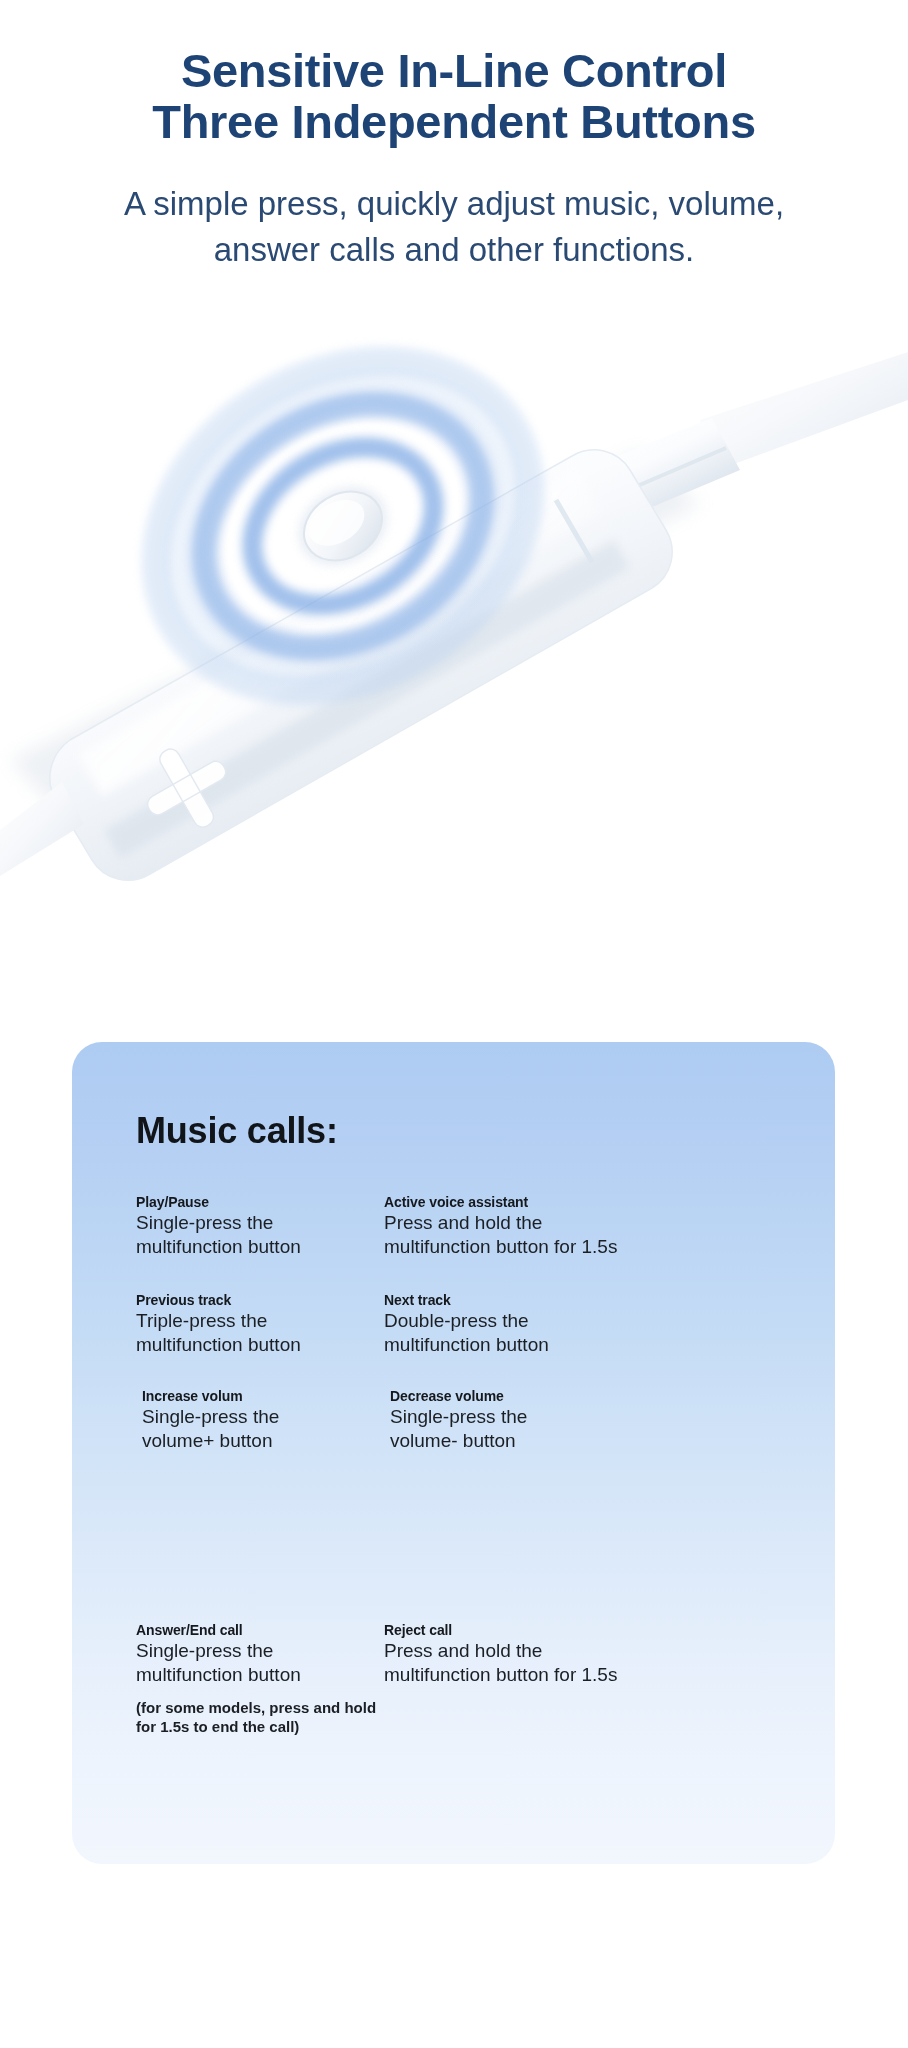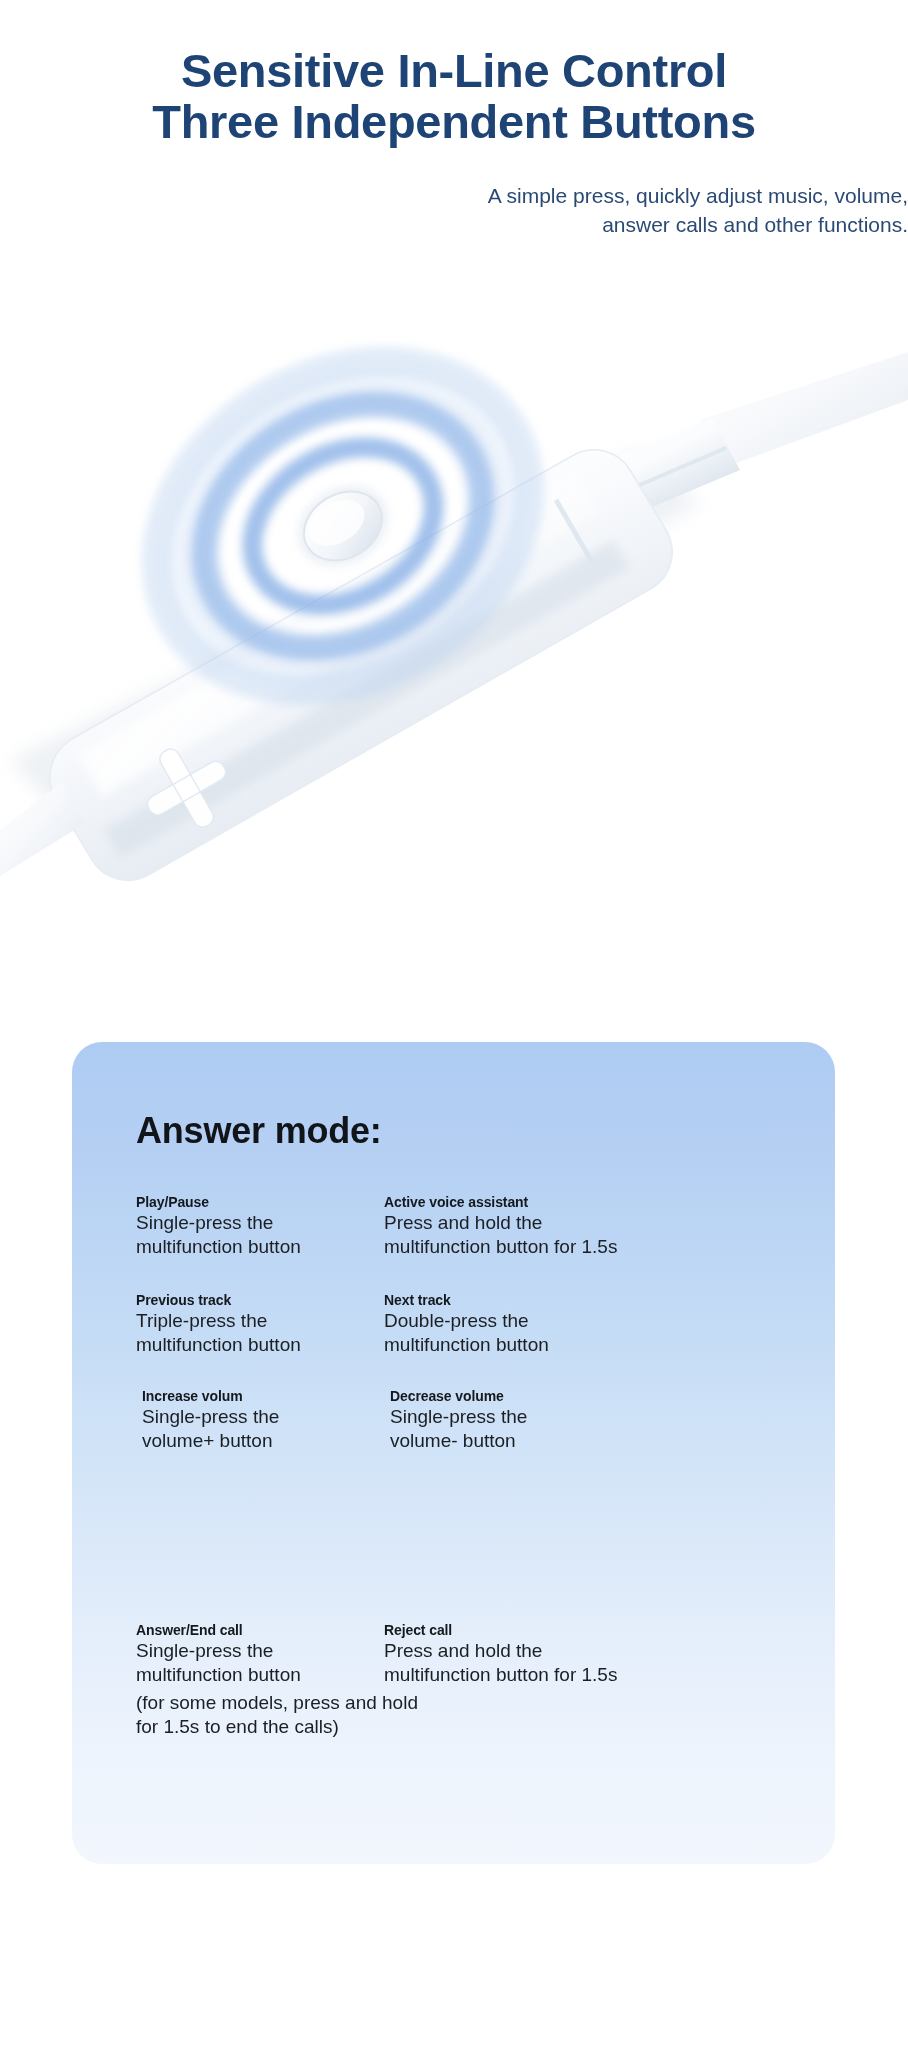--- a/index.html
+++ b/index.html
@@ -15,21 +15,21 @@
   
   .header { position:absolute; left:0; top:0; width:908px; text-align:center; }
   .title {
     font-size:47px; font-weight:700; letter-spacing:-0.3px;
     line-height:1.08; color:#1e4375;
     padding-top:46px;
   }
   .title .ln { display:block; }
   .subtitle {
     margin-top:33px;
-    font-size:21px; font-weight:400; line-height:1.42; color:#2a4a74;text-align:right;
+    font-size:33px; font-weight:400; line-height:1.42; color:#2a4a74;
   }
   .subtitle .ln { display:block; }
 
   
   .photo {
     position:absolute; left:0; top:330px; width:908px; height:690px;
     overflow:hidden; background:#ffffff;
   }
   .photo svg { display:block; }
 
@@ -64,22 +64,22 @@
     line-height:1.2; letter-spacing:-0.1px;
     white-space:nowrap;
   }
   .item .d {
     margin-top:0;
     font-size:19px; font-weight:400; color:#1b1f24;
     line-height:1.28;
   }
   .item .d .ln { display:block; white-space:nowrap; }
   .item .note {
-    margin-top:4px;
-    font-size:19px; font-weight:400; color:#1b1f24; line-height:1.22;
+    margin-top:12px;
+    font-size:15px; font-weight:700; color:#1b1f24; line-height:1.22;
   }
   .item .note .ln { display:block; white-space:nowrap; }
 
   
   .col-l { left:64px; }
   .col-r { left:312px; }
   .col-l-in { left:70px; }
   .col-r-in { left:318px; }
 
   
@@ -197,21 +197,21 @@
         <ellipse cx="0" cy="0" rx="47" ry="37" fill="#e9eef5" opacity="0.9" filter="url(#soft)"></ellipse>
         <ellipse cx="0" cy="0" rx="41" ry="32" fill="url(#btnG)" stroke="#dfe6ee" stroke-width="2"></ellipse>
         <ellipse cx="-4" cy="-6" rx="30" ry="20" fill="#ffffff" opacity="0.75"></ellipse>
       </g>
     </svg>
   </div>
 
   <div class="card">
     <div class="card-inner">
 
-      <div class="mode-title mode-music">Answer mode:</div>
+      <div class="mode-title mode-music">Music calls:</div>
 
       <div class="item col-l row1">
         <div class="h">Play/Pause</div>
         <div class="d">
           <span class="ln">Single-press the</span>
           <span class="ln">multifunction button</span>
         </div>
       </div>
       <div class="item col-r row1">
         <div class="h">Active voice assistant</div>
@@ -253,21 +253,21 @@
 
 
       <div class="item col-l row4">
         <div class="h">Answer/End call</div>
         <div class="d">
           <span class="ln">Single-press the</span>
           <span class="ln">multifunction button</span>
         </div>
         <div class="note">
           <span class="ln">(for some models, press and hold</span>
-          <span class="ln">for 1.5s to end the calls)</span>
+          <span class="ln">for 1.5s to end the call)</span>
         </div>
       </div>
       <div class="item col-r row4">
         <div class="h">Reject call</div>
         <div class="d">
           <span class="ln">Press and hold the</span>
           <span class="ln">multifunction button for 1.5s</span>
         </div>
       </div>
 

